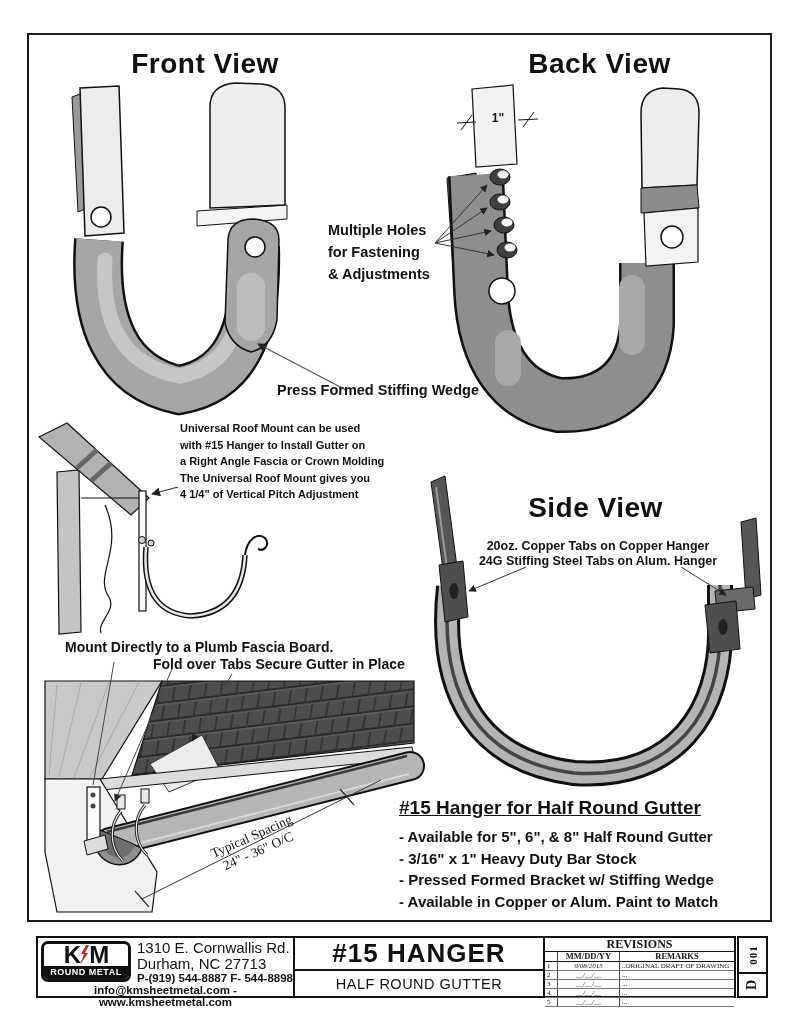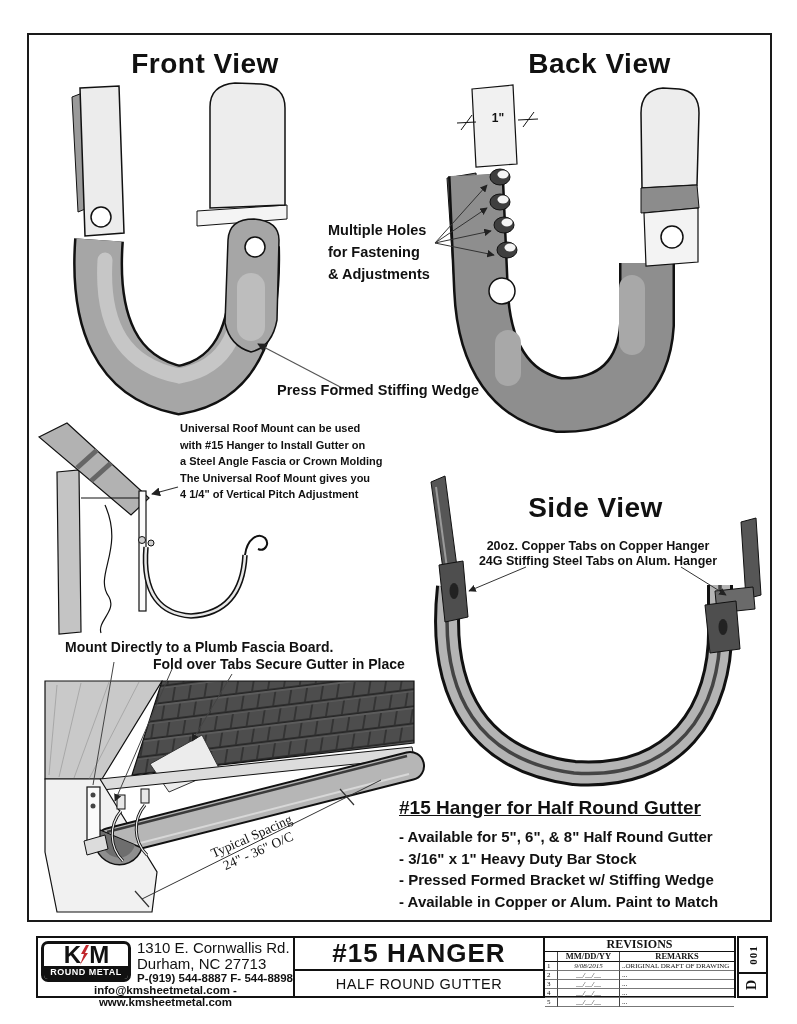--- a/index.html
+++ b/index.html
@@ -182,21 +182,21 @@
     <div>Multiple Holes</div>
     <div>for Fastening</div>
     <div>&amp; Adjustments</div>
   </div>
 
   <div class="txt ann" style="left:277px;top:382px;font-size:14.5px;">Press Formed Stiffing Wedge</div>
 
   <div class="txt ann" style="left:180px;top:420px;font-size:11px;line-height:16.5px;">
     <div>Universal Roof Mount can be used</div>
     <div>with #15 Hanger to Install Gutter on</div>
-    <div>a Steel Angle Fascia or Crown Molding</div>
+    <div>a Right Angle Fascia or Crown Molding</div>
     <div>The Universal Roof Mount gives you</div>
     <div>4 1/4" of Vertical Pitch Adjustment</div>
   </div>
 
   <div class="txt vtitle" style="left:478px;top:492px;width:235px;">Side View</div>
 
   <div class="txt ann center" style="left:438px;top:539px;width:320px;font-size:12.5px;line-height:15px;">
     <div>20oz. Copper Tabs on Copper Hanger</div>
     <div>24G Stiffing Steel Tabs on Alum. Hanger</div>
   </div>

